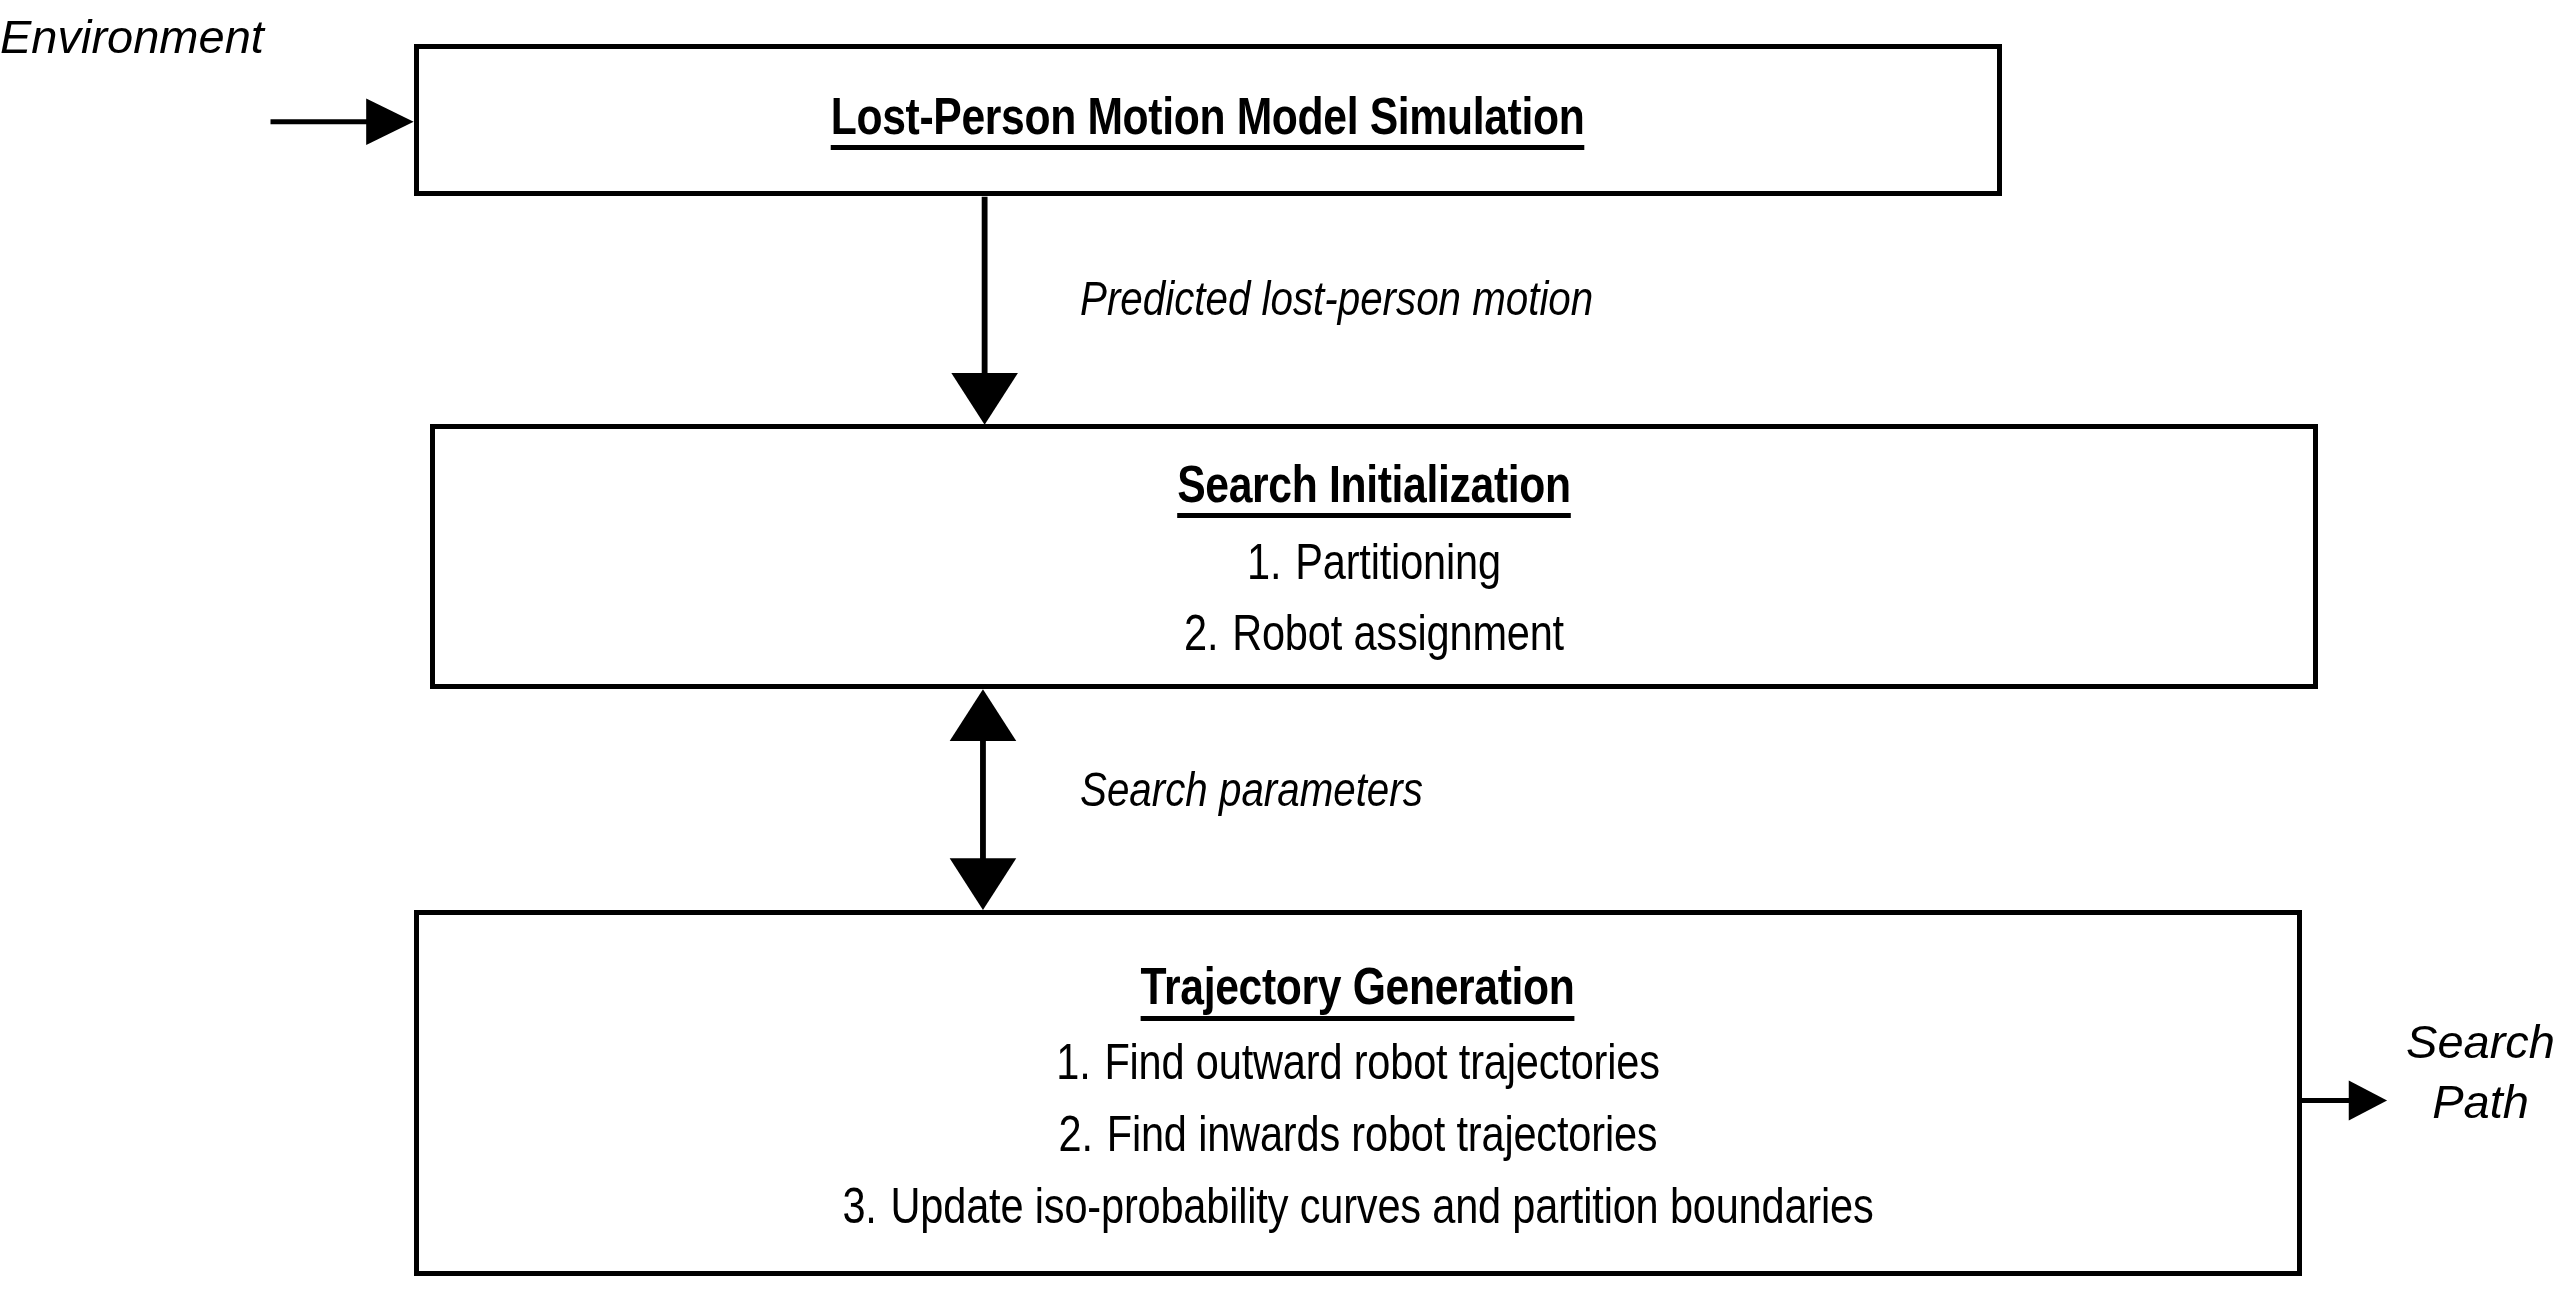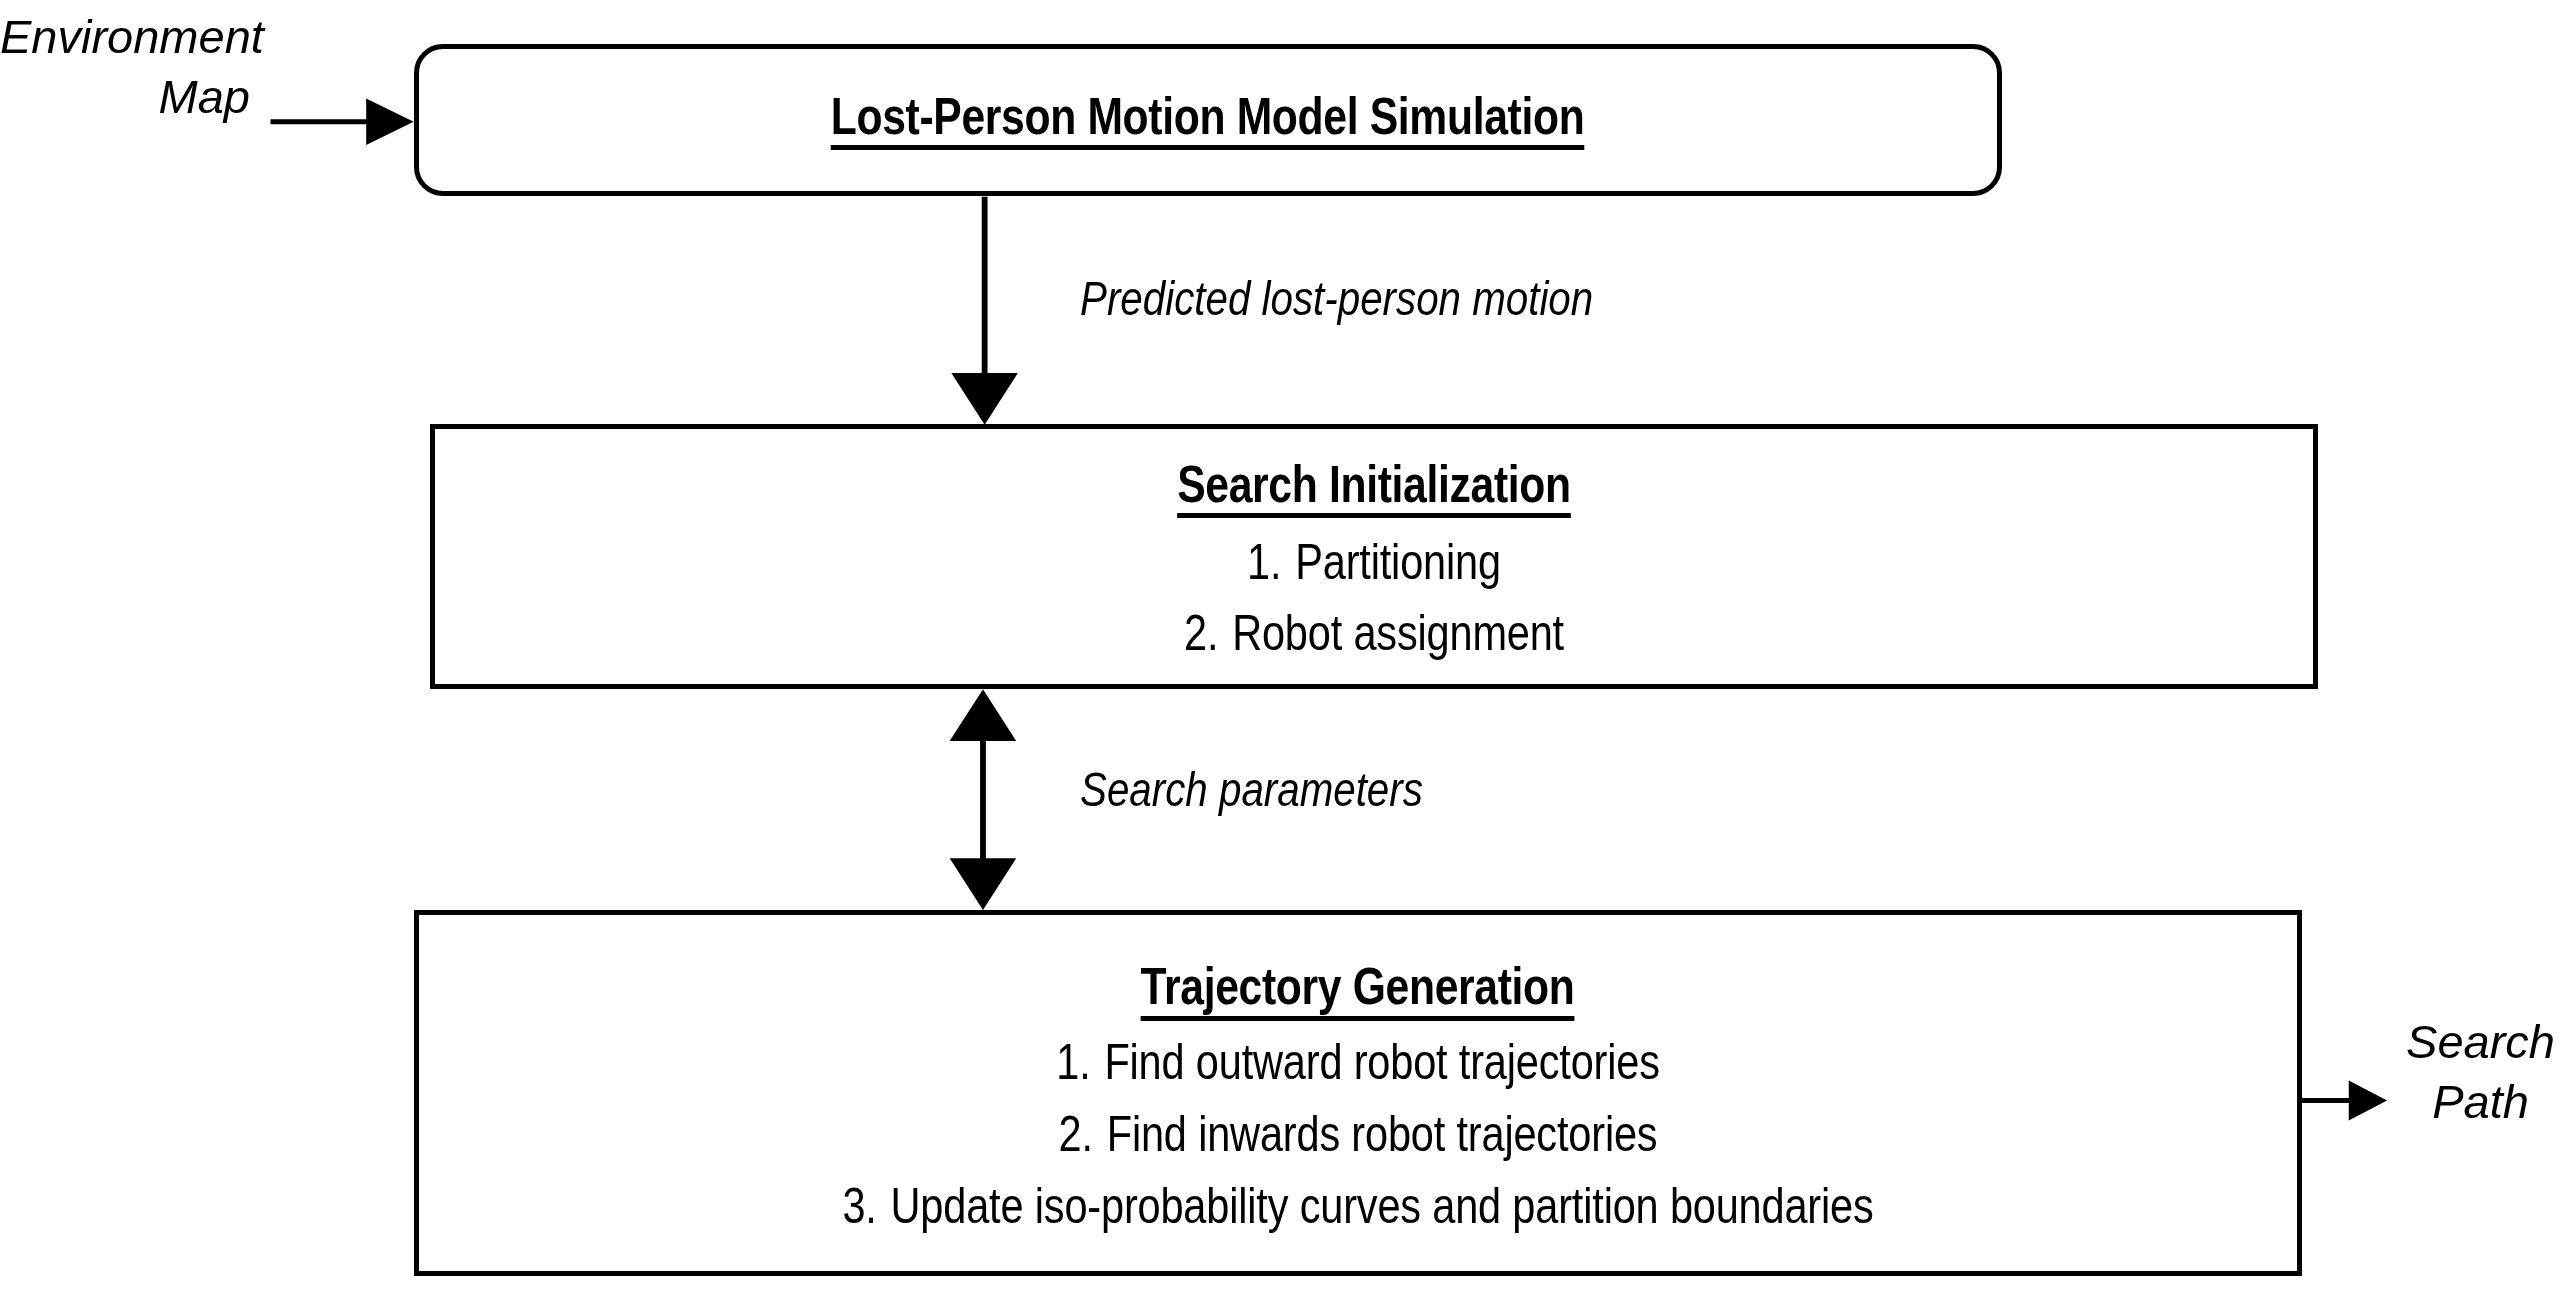--- a/index.html
+++ b/index.html
@@ -27,21 +27,21 @@
   .box {
     position: absolute;
     box-sizing: border-box;
     border: 5.8px solid #000000;
     background: #ffffff;
     display: flex;
     flex-direction: column;
     align-items: center;
     justify-content: center;
   }
-  #box-lost-person { left: 414px; top: 44px;   width: 1588px; height: 152px; border-radius: 29px; }
+  #box-lost-person { left: 414px; top: 44px;   width: 1588px; height: 152px; }
   #box-search-init { left: 414px; top: 424px;  width: 1888px; height: 265px; margin-left: 16px; }
   #box-traj-gen    { left: 414px; top: 910px; width: 1888px; height: 366px; justify-content: center; }
 
   .box-title {
     font-weight: bold;
     font-size: 52px;
     line-height: 1.0;
     text-align: center;
     white-space: nowrap;
     font-stretch: condensed;
@@ -131,21 +131,20 @@
     pointer-events: none;
   }
 </style>
 </head>
 <body>
 
 <div class="stage">
 
   <div class="ext-label" id="label-environment-map">
     <div>Environment</div>
-    <div>Map</div>
   </div>
 
   <div class="box" id="box-lost-person">
     <div class="box-title">Lost-Person Motion Model Simulation</div>
   </div>
 
   <div class="box" id="box-search-init">
     <div class="box-title">Search Initialization</div>
     <ul class="box-list">
       <li>

